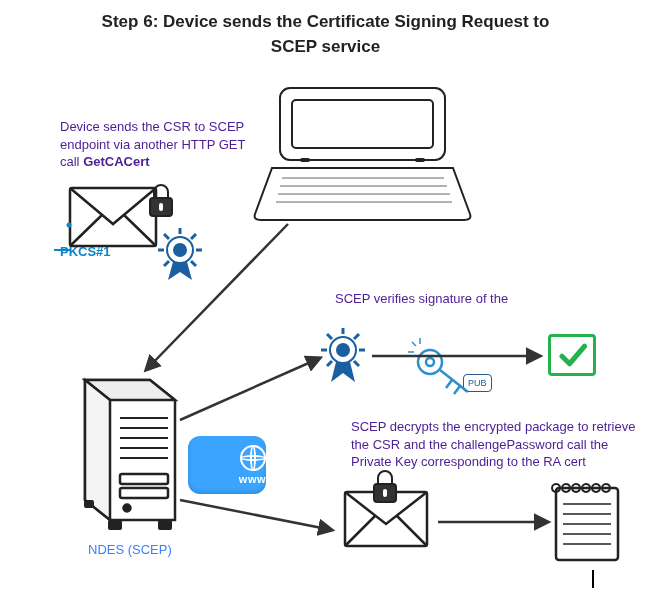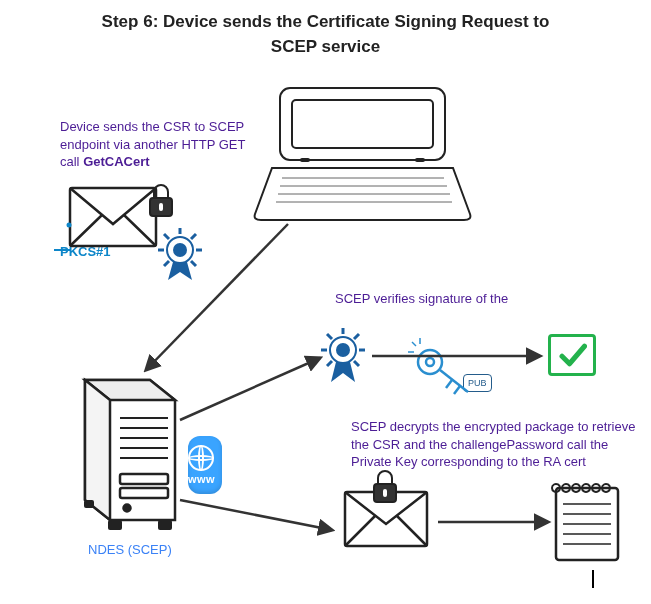--- a/index.html
+++ b/index.html
@@ -4,21 +4,21 @@
 <style>
   html, body { margin: 0; padding: 0; background: #fff; font-family: Arial, Helvetica, sans-serif; color: #222; }
   .canvas { position: relative; width: 651px; height: 604px; background: #fff; }
   .title { position: absolute; left: 0; right: 0; top: 10px; text-align: center; font-weight: bold; font-size: 17px; line-height: 1.45; font-family: Liberation Sans, sans-serif; }
   .text-blk { position: absolute; font-size: 14px; color: #4c1d95; line-height: 1.35; }
   .small { font-size: 13px; }
   .pkcs { position: absolute; color: #0d86c9; font-weight: 600; font-size: 13px; }
   .label-box { position: absolute; background: #fff; text-align: center; font-size: 13px; line-height: 1.25; color: #333; }
   .label-server { position: absolute; font-size: 13px; color: #3b82f6; text-align: center; }
   
-  .www-badge { position: absolute; width: 34px; height: 58px; border-radius: 12px; background: #3aa4ff; display: flex; flex-direction: column; align-items: flex-start; justify-content: center; box-shadow: inset 0 -2px 4px rgba(0,0,0,0.15); }
+  .www-badge { position: absolute; width: 78px; height: 58px; border-radius: 12px; background: #3aa4ff; display: flex; flex-direction: column; align-items: flex-end; justify-content: center; box-shadow: inset 0 -2px 4px rgba(0,0,0,0.15); }
   .www-badge .globe { width: 26px; height: 26px; border: 2.5px solid #fff; border-radius: 50%; position: relative; box-sizing: border-box; }
   .www-badge .globe::before, .www-badge .globe::after { content: ""; position: absolute; background: transparent; border: 2px solid #fff; box-sizing: border-box; }
   .www-badge .globe::before { left: 8px; top: -2px; width: 6px; height: 26px; border-radius: 50%; }
   .www-badge .globe::after  { left: -2px; top: 8px; width: 26px; height: 6px; border-radius: 50%; }
   .www-badge .txt { color: #fff; font-weight: 600; font-size: 11px; margin-top: 2px; letter-spacing: 0.5px; }
   
   .check { position: absolute; width: 42px; height: 36px; border: 3px solid #23b24c; border-radius: 4px; display: flex; align-items: center; justify-content: center; }
   .check svg { width: 30px; height: 30px; }
   
   .pub { position: absolute; font-size: 9px; border: 1.5px solid #245c8b; border-radius: 4px; padding: 3px 4px; color: #245c8b; background: #fff; }

